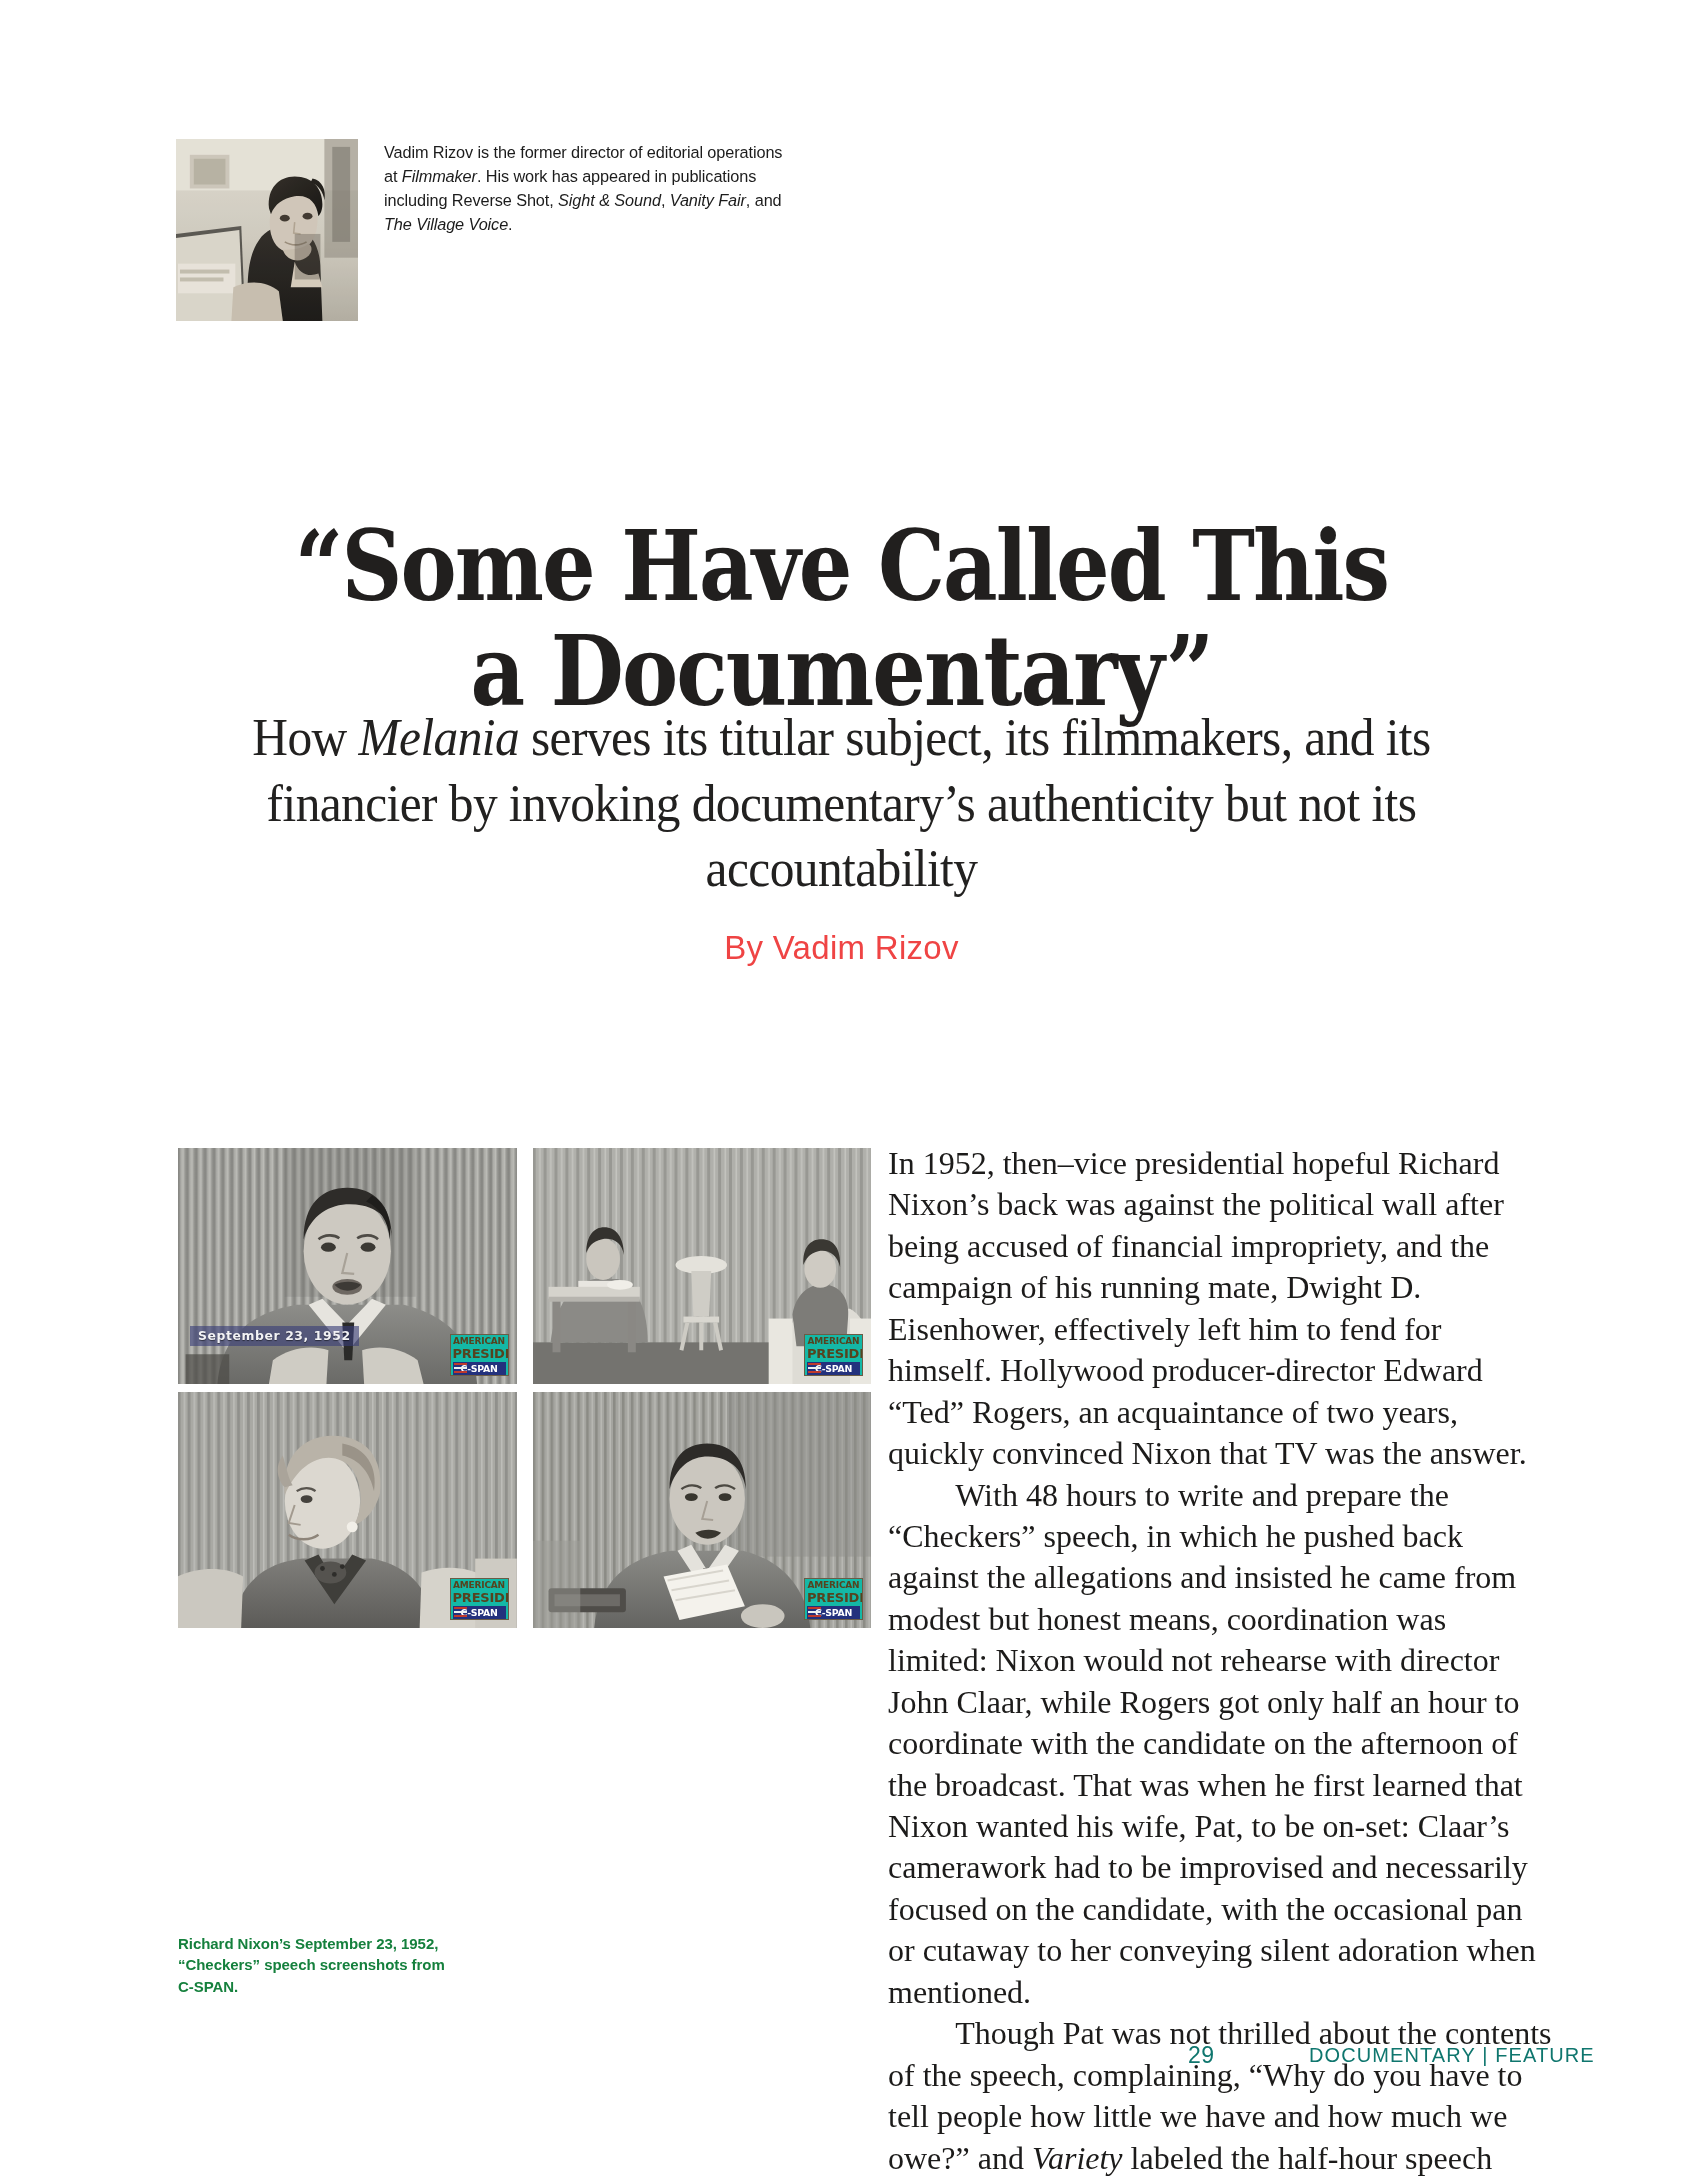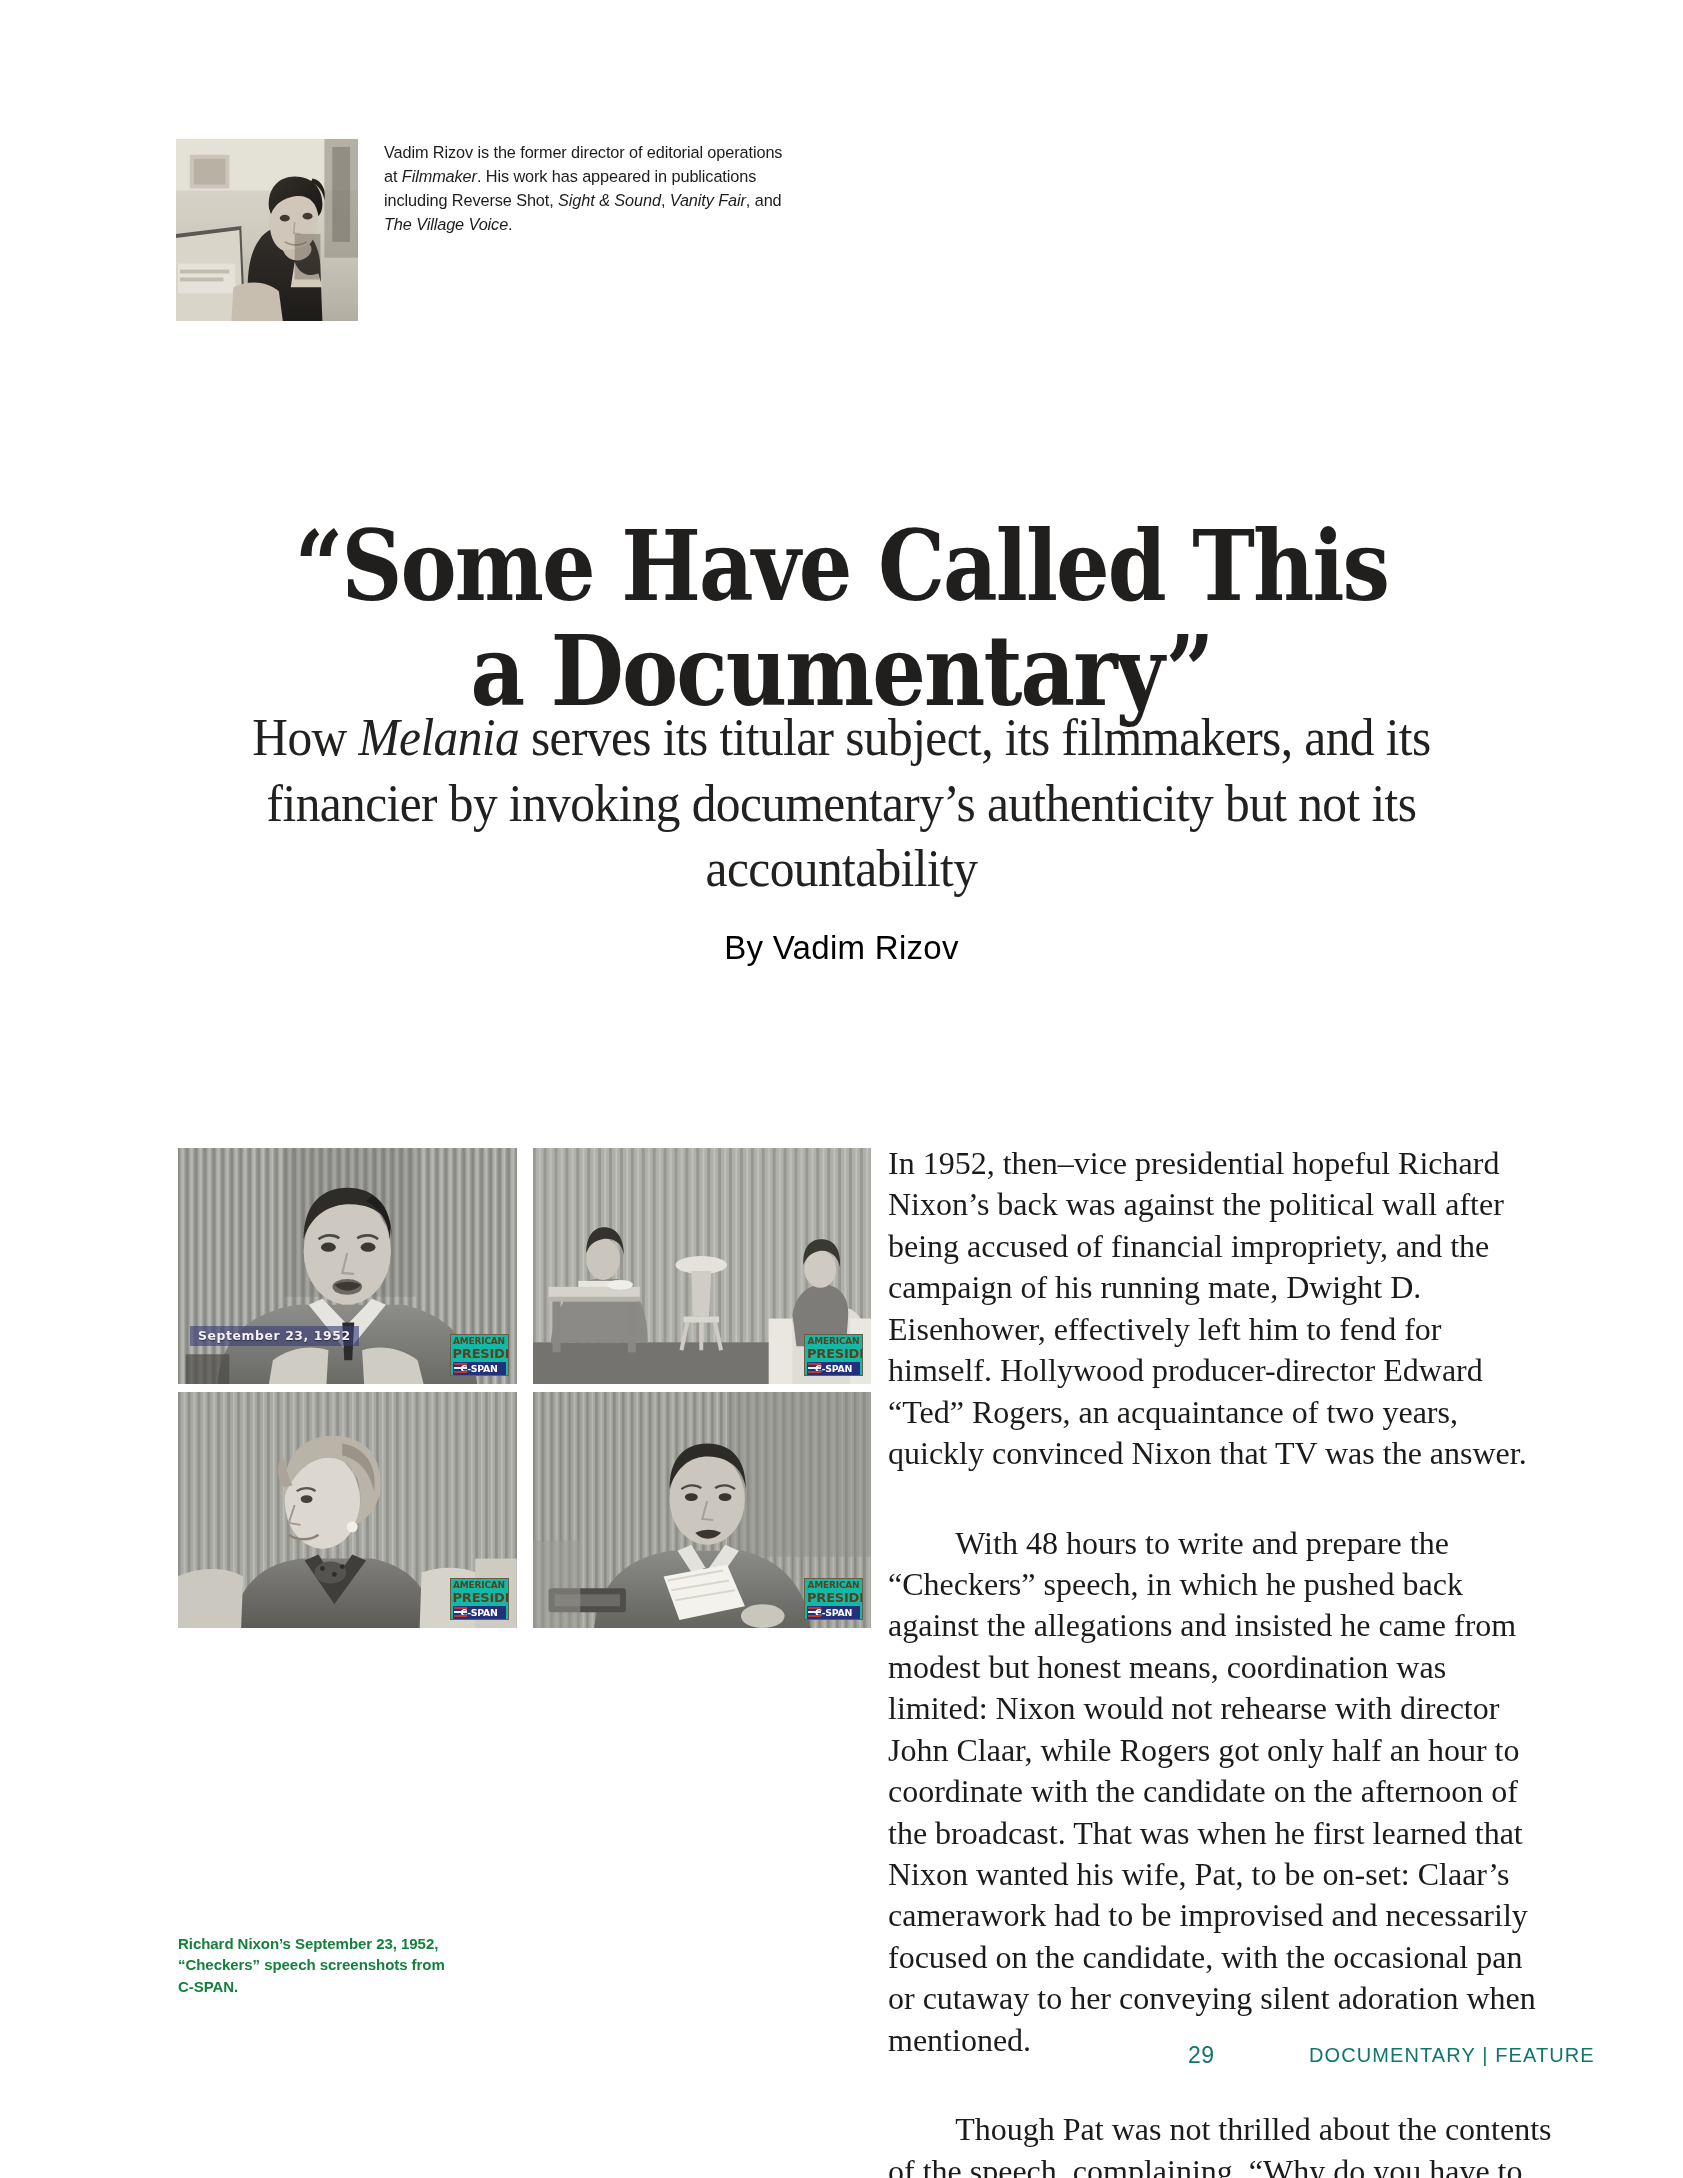--- a/index.html
+++ b/index.html
@@ -86,21 +86,21 @@
   .byline {
     position: absolute;
     left: 0;
     top: 929px;
     width: 1683px;
     text-align: center;
     font-family: "Liberation Sans", sans-serif;
     font-weight: 300;
     font-size: 33px;
     letter-spacing: 0.3px;
-    color: #000000;
+    color: #ef4444;
   }
 
   
   .shots {
     position: absolute;
     left: 178px;
     top: 1148px;
     width: 693px;
   }
   .shot-row { display: flex; gap: 16px; margin-bottom: 8px; }
@@ -191,21 +191,21 @@
     left: 888px;
     top: 1143px;
     width: 665px;
     font-family: "Liberation Serif", serif;
     font-size: 32px;
     line-height: 1.295;
     color: #1c1b1a;
     text-align: left;
   }
   .body-col p { margin: 0; }
-  .body-col p + p { text-indent: 2.1em; margin-top: 48px; }
+  .body-col p + p { text-indent: 2.1em; }
   .body-col i { font-style: italic; }
 
   
   .footer {
     position: absolute;
     top: 2042px;
     left: 0;
     width: 1683px;
     height: 40px;
     font-family: "Liberation Sans", sans-serif;

